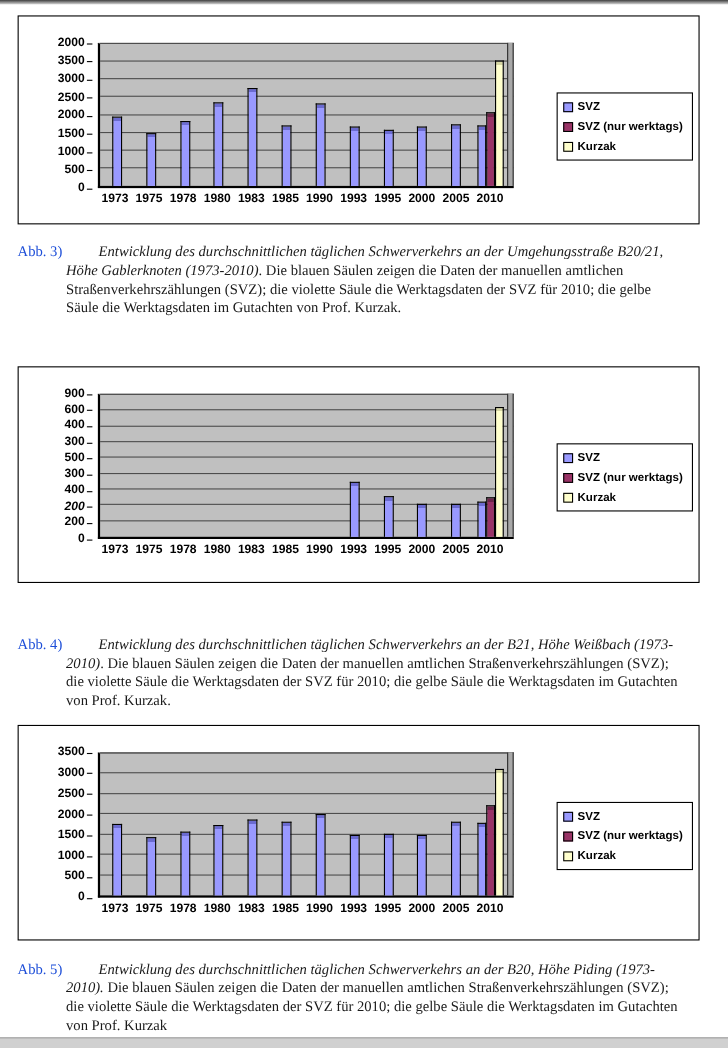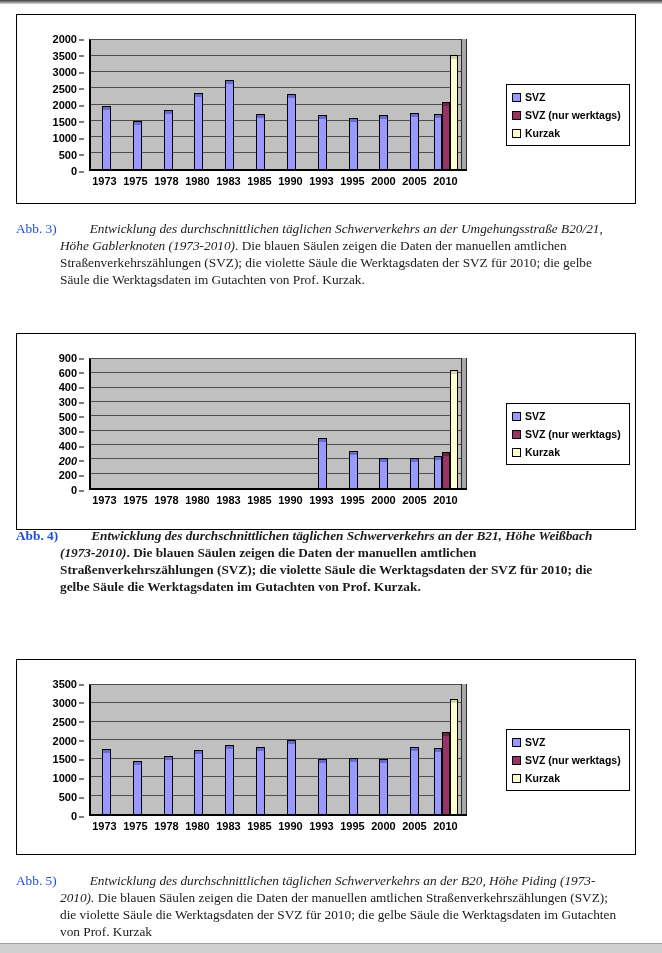--- a/index.html
+++ b/index.html
@@ -68,21 +68,21 @@
   }
   .legend-row { display:flex; align-items:center; gap:4px; white-space:nowrap; }
   .swatch { width:9px; height:9px; border:1px solid #000; flex:0 0 auto; }
 
   
   .caption {
     position:absolute; left:16px; width:608px;
     font-size:13.3px; line-height:17px; color:#1a1a1a;
   }
   #cap-abb3 { top:220px; }
-  #cap-abb4 { top:527px;font-weight:bold; }
+  #cap-abb4 { top:577px; }
   #cap-abb5 { top:872px; }
   .cap-inner { margin:0; padding-left:44px; text-indent:-44px; }
   .cap-label { color:#1d4ed8; margin-right:5px; }
   .cap-title { font-style:italic;margin-left:28px; }
 </style>
 </head>
 <body>
 
 <div class="top-edge"></div>
 

